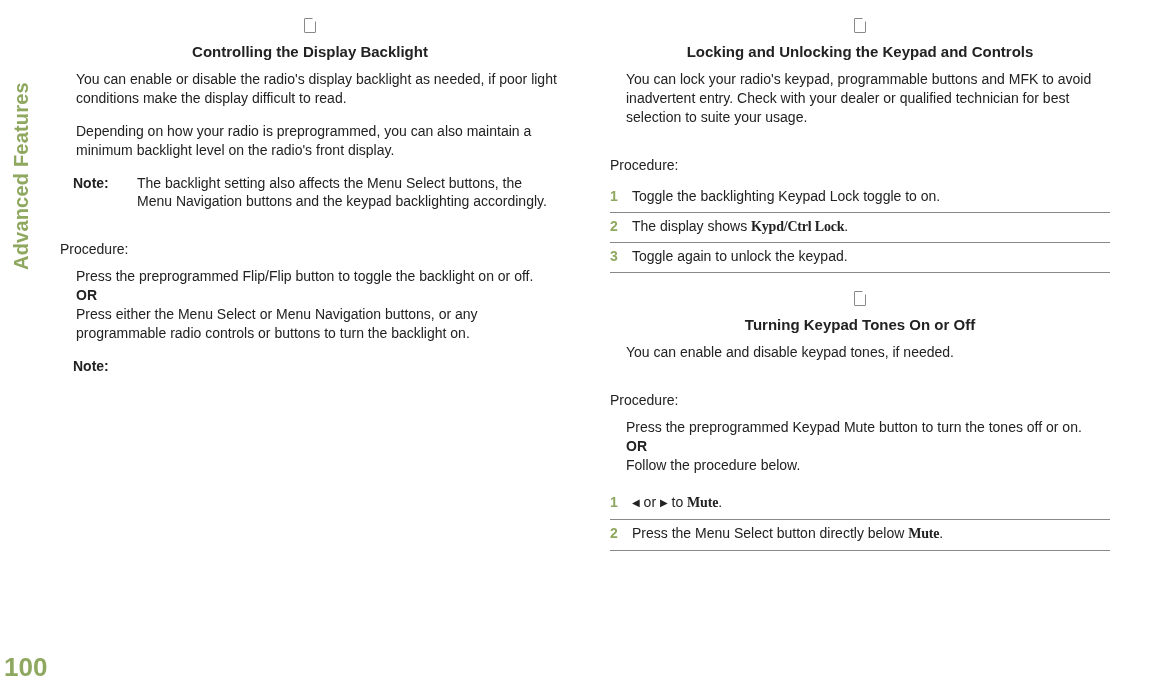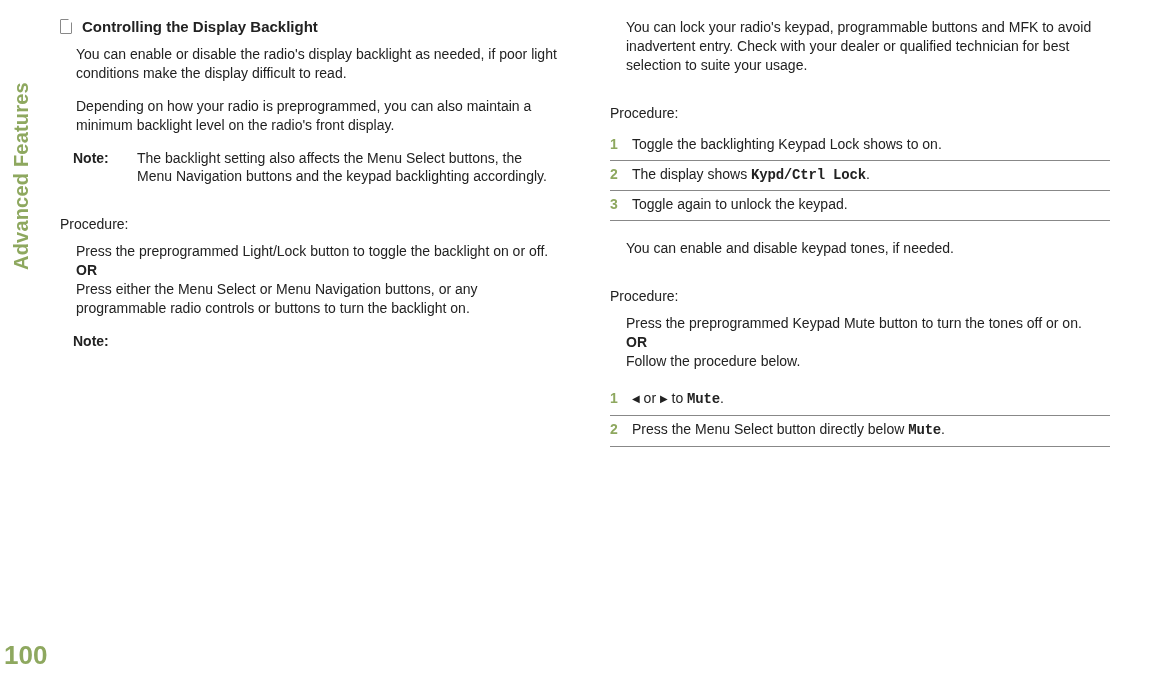--- a/index.html
+++ b/index.html
@@ -21,20 +21,21 @@
   }
   .col {
     width: 500px;
   }
   .section-head {
     display: flex;
     align-items: center;
     gap: 10px;
     margin-top: 0;
     margin-bottom: 10px;
+    flex-direction: column;
   }
   .section-head .doc-icon {
     width: 10px;
     height: 13px;
     border: 1px solid #888;
     border-radius: 1px;
     position: relative;
   }
   .section-head .doc-icon::before {
     content: "";
@@ -67,21 +68,21 @@
   }
   .proc-label {
     font-weight: normal;
     margin-bottom: 10px;
     margin-top: 30px;
   }
   .or {
     font-weight: bold;
   }
   .b { font-weight: normal; }
-  .disp { font-weight: bold; font-family: Liberation Mono, monospace; letter-spacing: -0.2px; }
+  .disp { font-weight: bold; font-family: Liberation Serif, serif; letter-spacing: -0.2px; }
   .step {
     display: flex;
     border-bottom: 1px solid #888;
     padding: 4px 0 6px 0;
     line-height: 1.35;
   }
   .step .num {
     color: #8ea85f;
     font-weight: bold;
     width: 22px;
@@ -102,21 +103,21 @@
     transform-origin: left top;
     color: #8ea85f;
     font-weight: bold;
     font-size: 20px;
     letter-spacing: 0.2px;
     white-space: nowrap;
   }
   .page-num {
     position: absolute;
     left: 4px;
-    bottom: 24px;
+    bottom: 12px;
     color: #8ea85f;
     font-weight: bold;
     font-size: 26px;
   }
 </style>
 </head>
 <body>
 
 <div class="vert-label">Advanced Features</div>
 <div class="page-num">100</div>
@@ -133,54 +134,62 @@
     <p>Depending on how your radio is preprogrammed, you can also maintain a minimum backlight level on the radio's front display.</p>
 
     <div class="note">
       <div class="label">Note:</div>
       <div>The backlight setting also affects the Menu Select buttons, the Menu Navigation buttons and the keypad backlighting accordingly.</div>
     </div>
 
     <div class="proc-label">Procedure:</div>
 
     <p>
-      <span>Press the preprogrammed </span><span class="b">Light/Lock</span><span> button to toggle the backlight on or off.</span><br>
+      <span>Press the preprogrammed </span><span class="b">Flip/Flip</span><span> button to toggle the backlight on or off.</span><br>
       <span class="or">OR</span><br>
       <span>Press either the Menu Select or Menu Navigation buttons, or any programmable radio controls or buttons to turn the backlight on.</span>
     </p>
 
     <div class="note">
       <div class="label">Note:</div>
     </div>
   </div>
 
   <div class="col">
 
+    <div class="section-head">
+      <span class="doc-icon"></span>
+      <span class="title">Locking and Unlocking the Keypad and Controls</span>
+    </div>
 
     <p>You can lock your radio's keypad, programmable buttons and MFK to avoid inadvertent entry. Check with your dealer or qualified technician for best selection to suite your usage.</p>
 
     <div class="proc-label">Procedure:</div>
 
     <div class="step">
       <div class="num">1</div>
       <div>
-        <span>Toggle the backlighting </span><span class="b">Keypad Lock</span><span> shows to on.</span>
+        <span>Toggle the backlighting </span><span class="b">Keypad Lock</span><span> toggle to on.</span>
       </div>
     </div>
     <div class="step">
       <div class="num">2</div>
       <div>
         <span>The display shows </span><span class="disp">Kypd/Ctrl Lock</span><span>.</span>
       </div>
     </div>
     <div class="step" style="margin-bottom:18px;">
       <div class="num">3</div>
       <div>Toggle again to unlock the keypad.</div>
     </div>
 
+    <div class="section-head">
+      <span class="doc-icon"></span>
+      <span class="title">Turning Keypad Tones On or Off</span>
+    </div>
 
     <p>You can enable and disable keypad tones, if needed.</p>
 
     <div class="proc-label">Procedure:</div>
 
     <p>
       <span>Press the preprogrammed </span><span class="b">Keypad Mute</span><span> button to turn the tones off or on.</span><br>
       <span class="or">OR</span><br>
       <span>Follow the procedure below.</span>
     </p>

